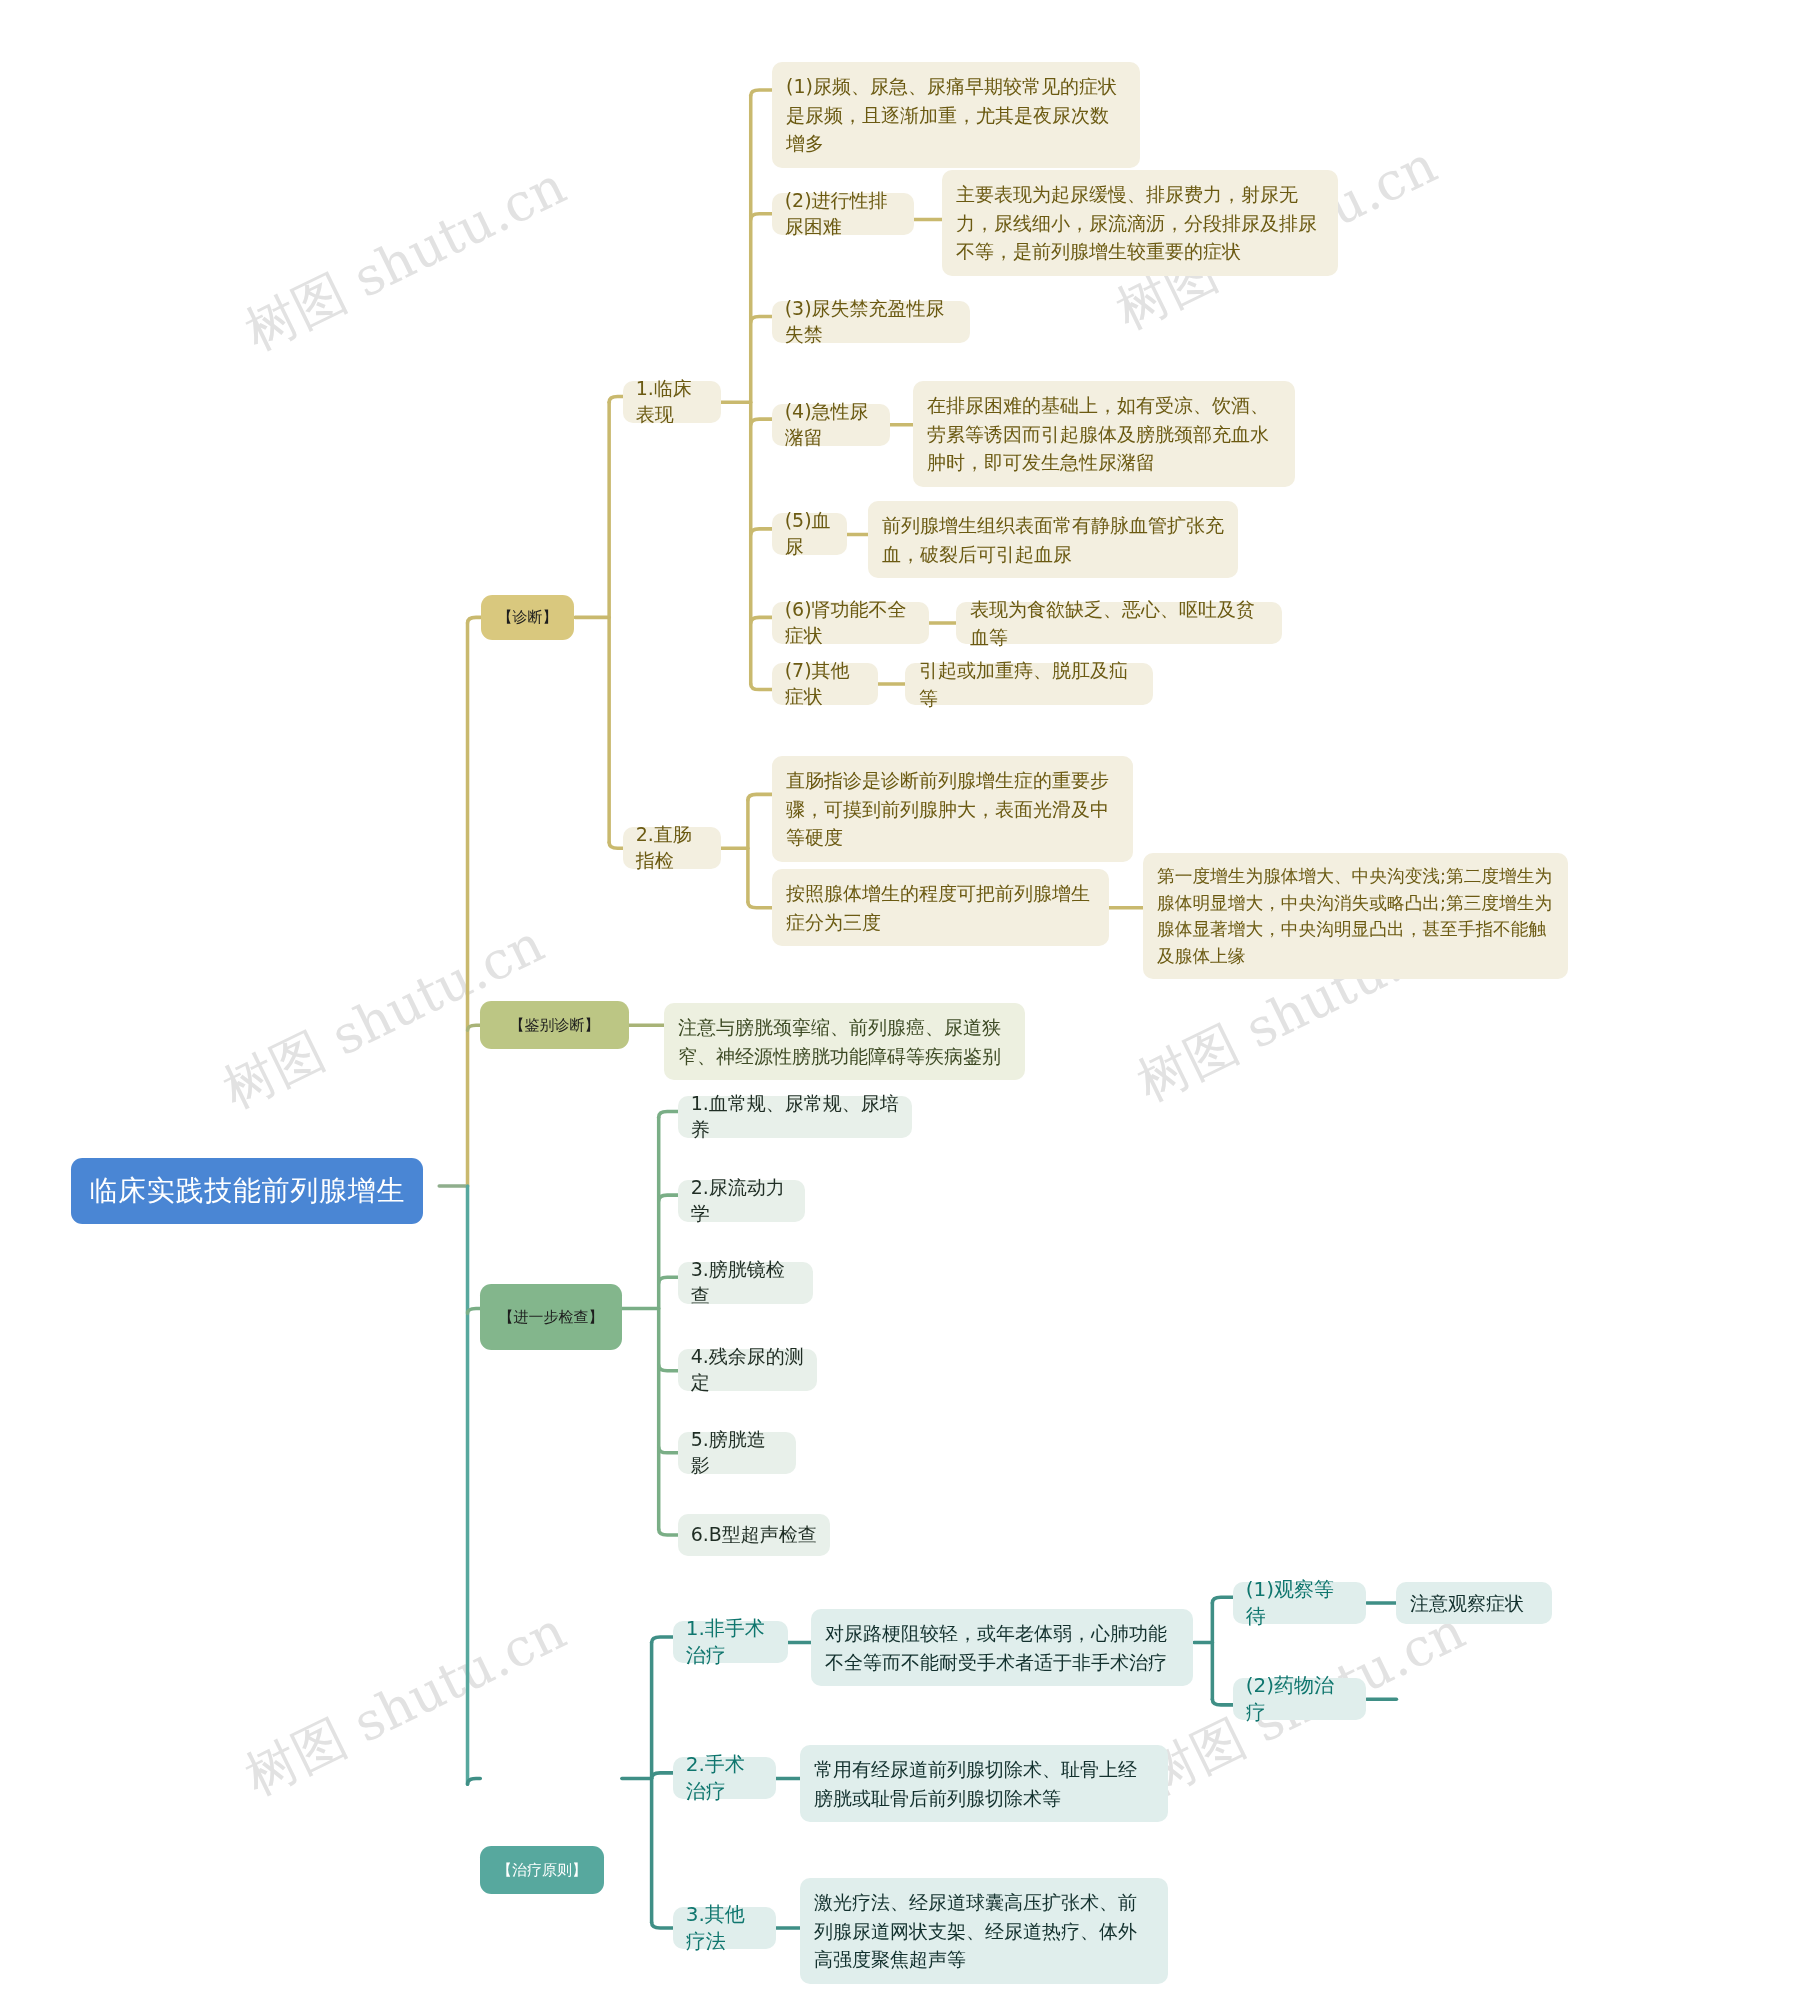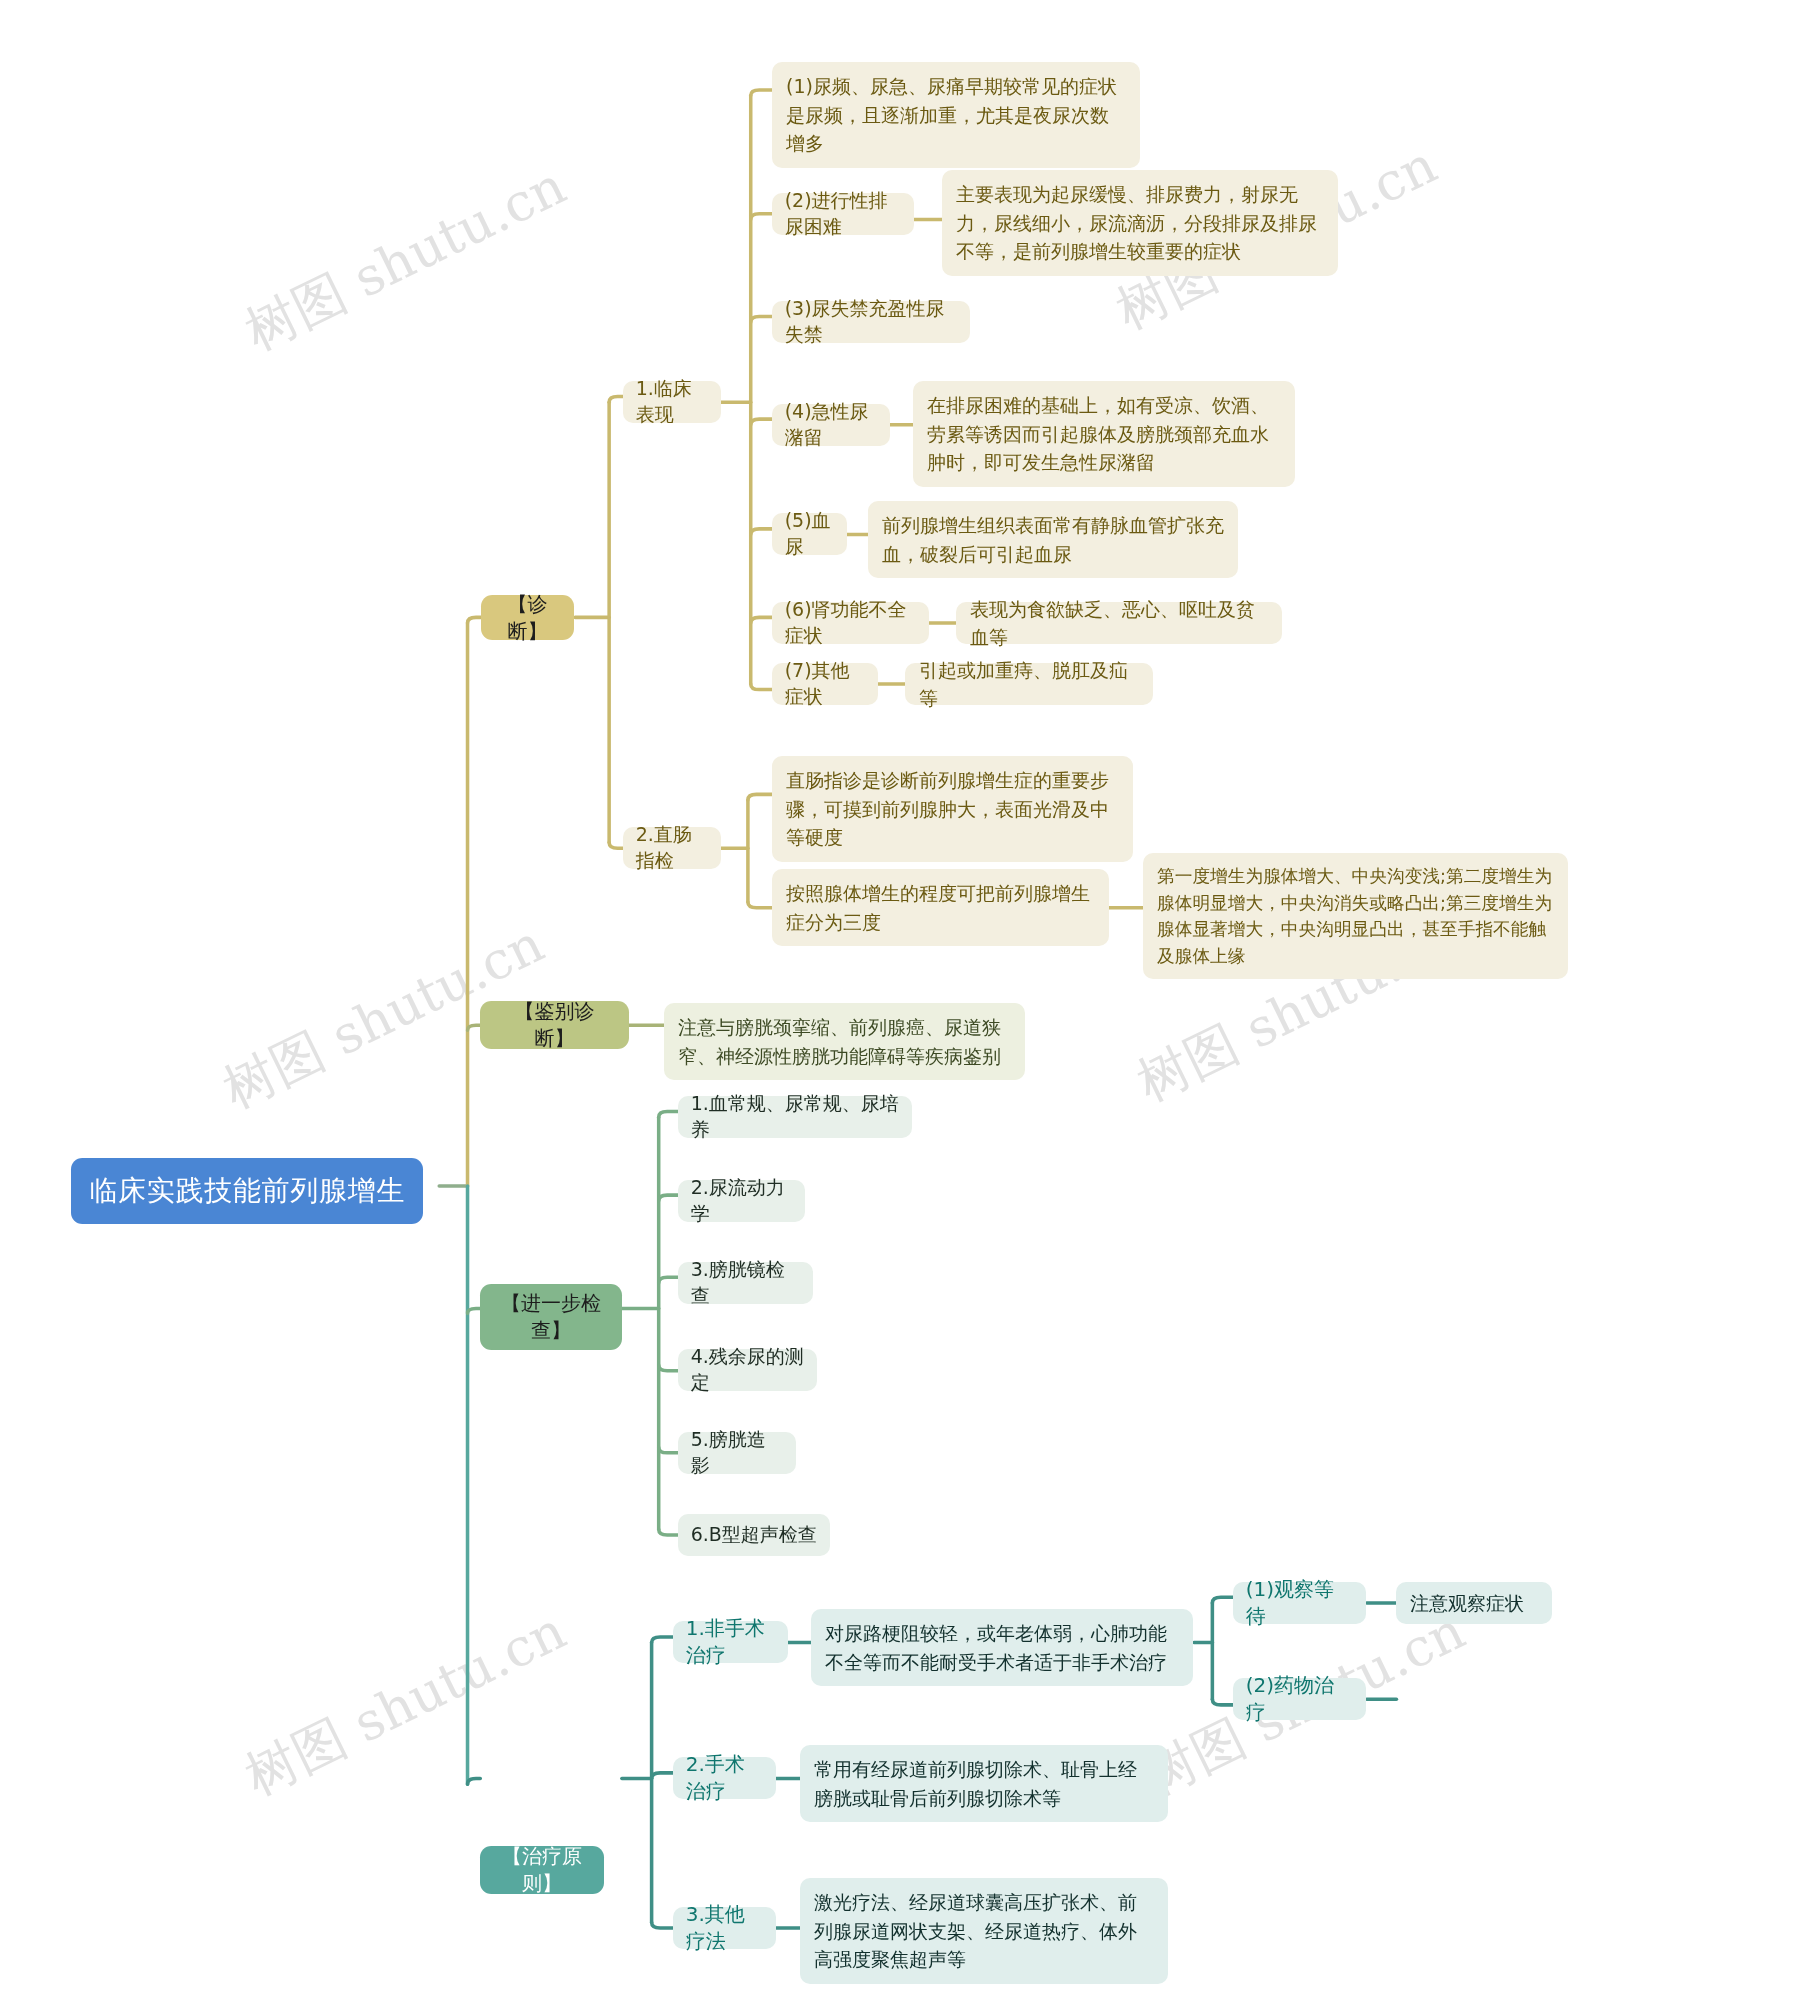--- a/index.html
+++ b/index.html
@@ -17,21 +17,21 @@
   
   .node{position:absolute;box-sizing:border-box;border-radius:10px;
         display:flex;align-items:center;}
   .node .tx{display:block;width:100%;}
 
   
   .root{background:#4a86d4;color:#ffffff;border-radius:11.3px;
         font-size:28px;padding:14px 18.4px;letter-spacing:0.7px;}
 
   
-  .topic{font-size:20px;padding:11.3px 15.6px;border-radius:11.3px;color:#1d1d1d;justify-content:center;}
+  .topic{font-size:15px;padding:11.3px 15.6px;border-radius:11.3px;color:#1d1d1d;justify-content:center;}
   .topic.gold{background:#d9c87e;}
   .topic.olive{background:#bcc684;}
   .topic.green{background:#83b68c;}
   .topic.teal{background:#57a89e;color:#ffffff;}
 
   
   .g-lbl{background:#f3efe0;color:#6b5a12;font-size:19px;padding:9.2px 12.7px;}
   .g-txt{background:#f3efe0;color:#6b5a12;font-size:19px;padding:10px 14px;line-height:1.5;}
 
   

